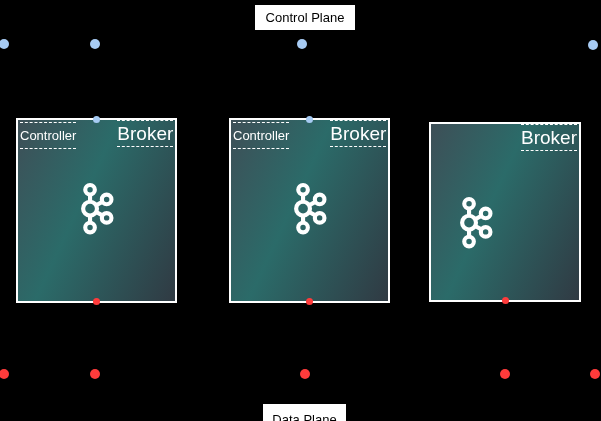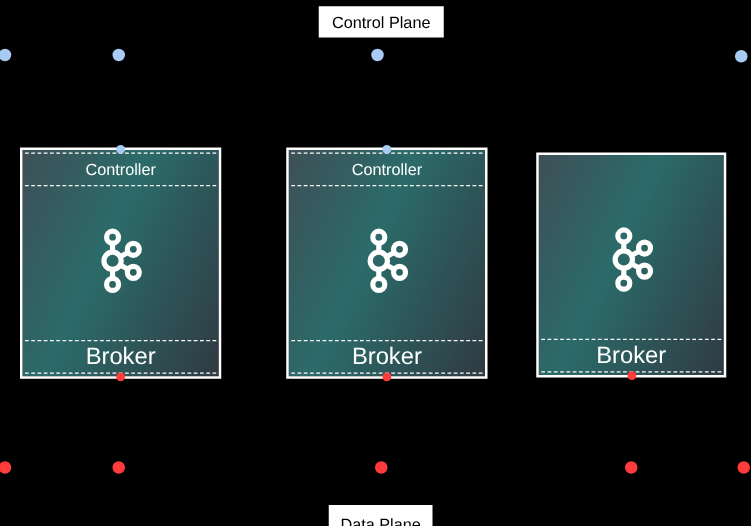--- a/index.html
+++ b/index.html
@@ -31,21 +31,21 @@
   .dot-dp-2{left:90px;top:369px;}
   .dot-dp-3{left:300px;top:369px;}
   .dot-dp-4{left:500px;top:369px;}
   .dot-dp-5{left:590px;top:369px;}
 
   
   .node{
     position:absolute;box-sizing:border-box;
     border:2px solid #ffffff;
     background:linear-gradient(115deg,#3e4f57 0%,#2b6b69 42%,#303a43 100%);
-    display:flex;flex-direction:column;
+    display:flex;
   }
   .node--1{left:16px;top:118px;width:161px;height:185px;}
   .node--2{left:229px;top:118px;width:161px;height:185px;}
   .node--3{left:429px;top:122px;width:152px;height:180px;}
 
   .node-header{
     margin:2px 2px 0 2px;height:25px;
     border-top:1px dashed #ffffff;border-bottom:1px dashed #ffffff;
     color:#ffffff;font-size:13px;
     display:flex;align-items:center;justify-content:center;

